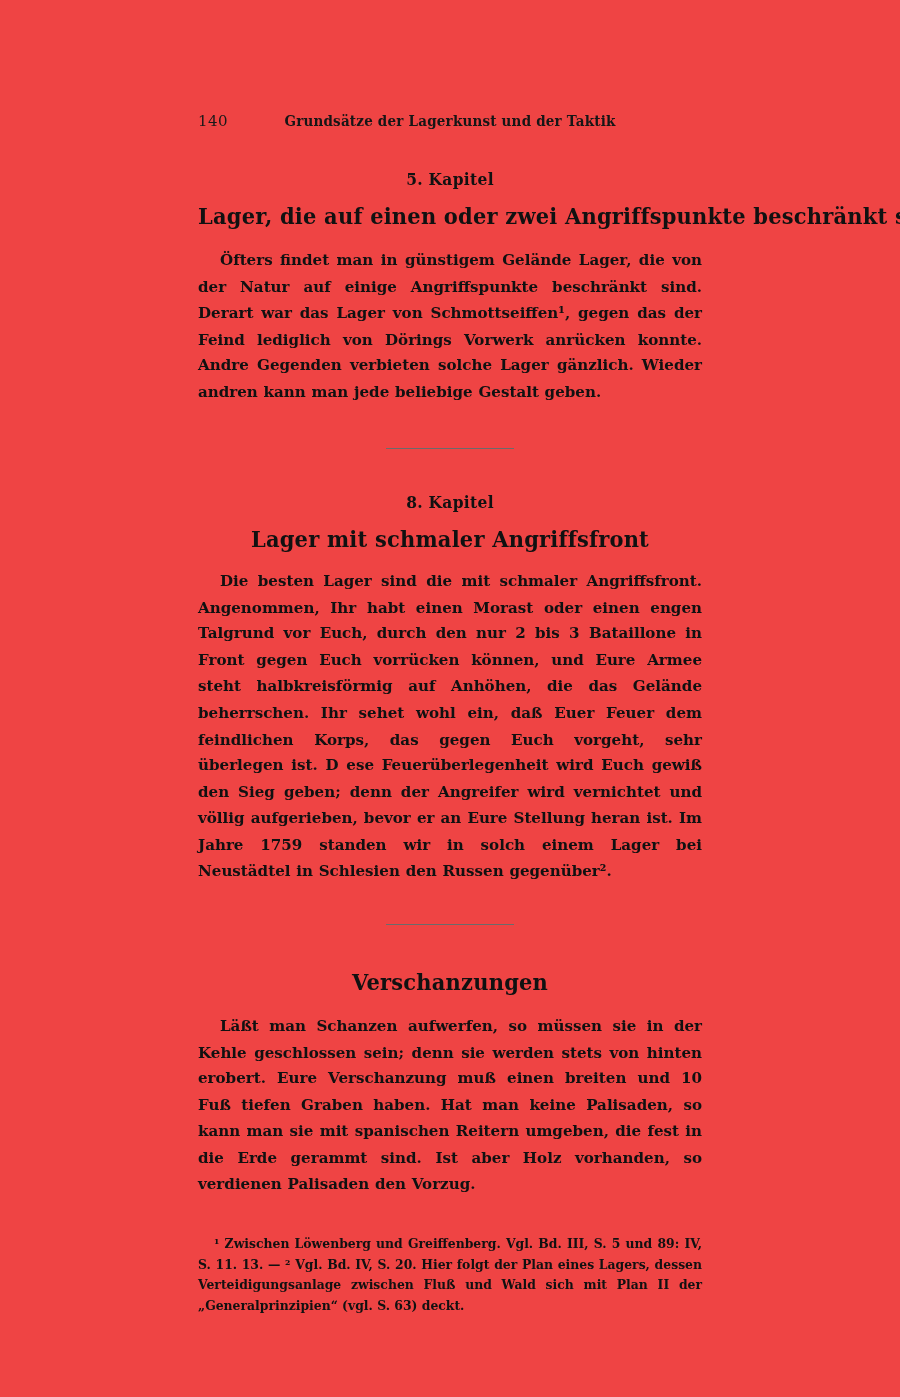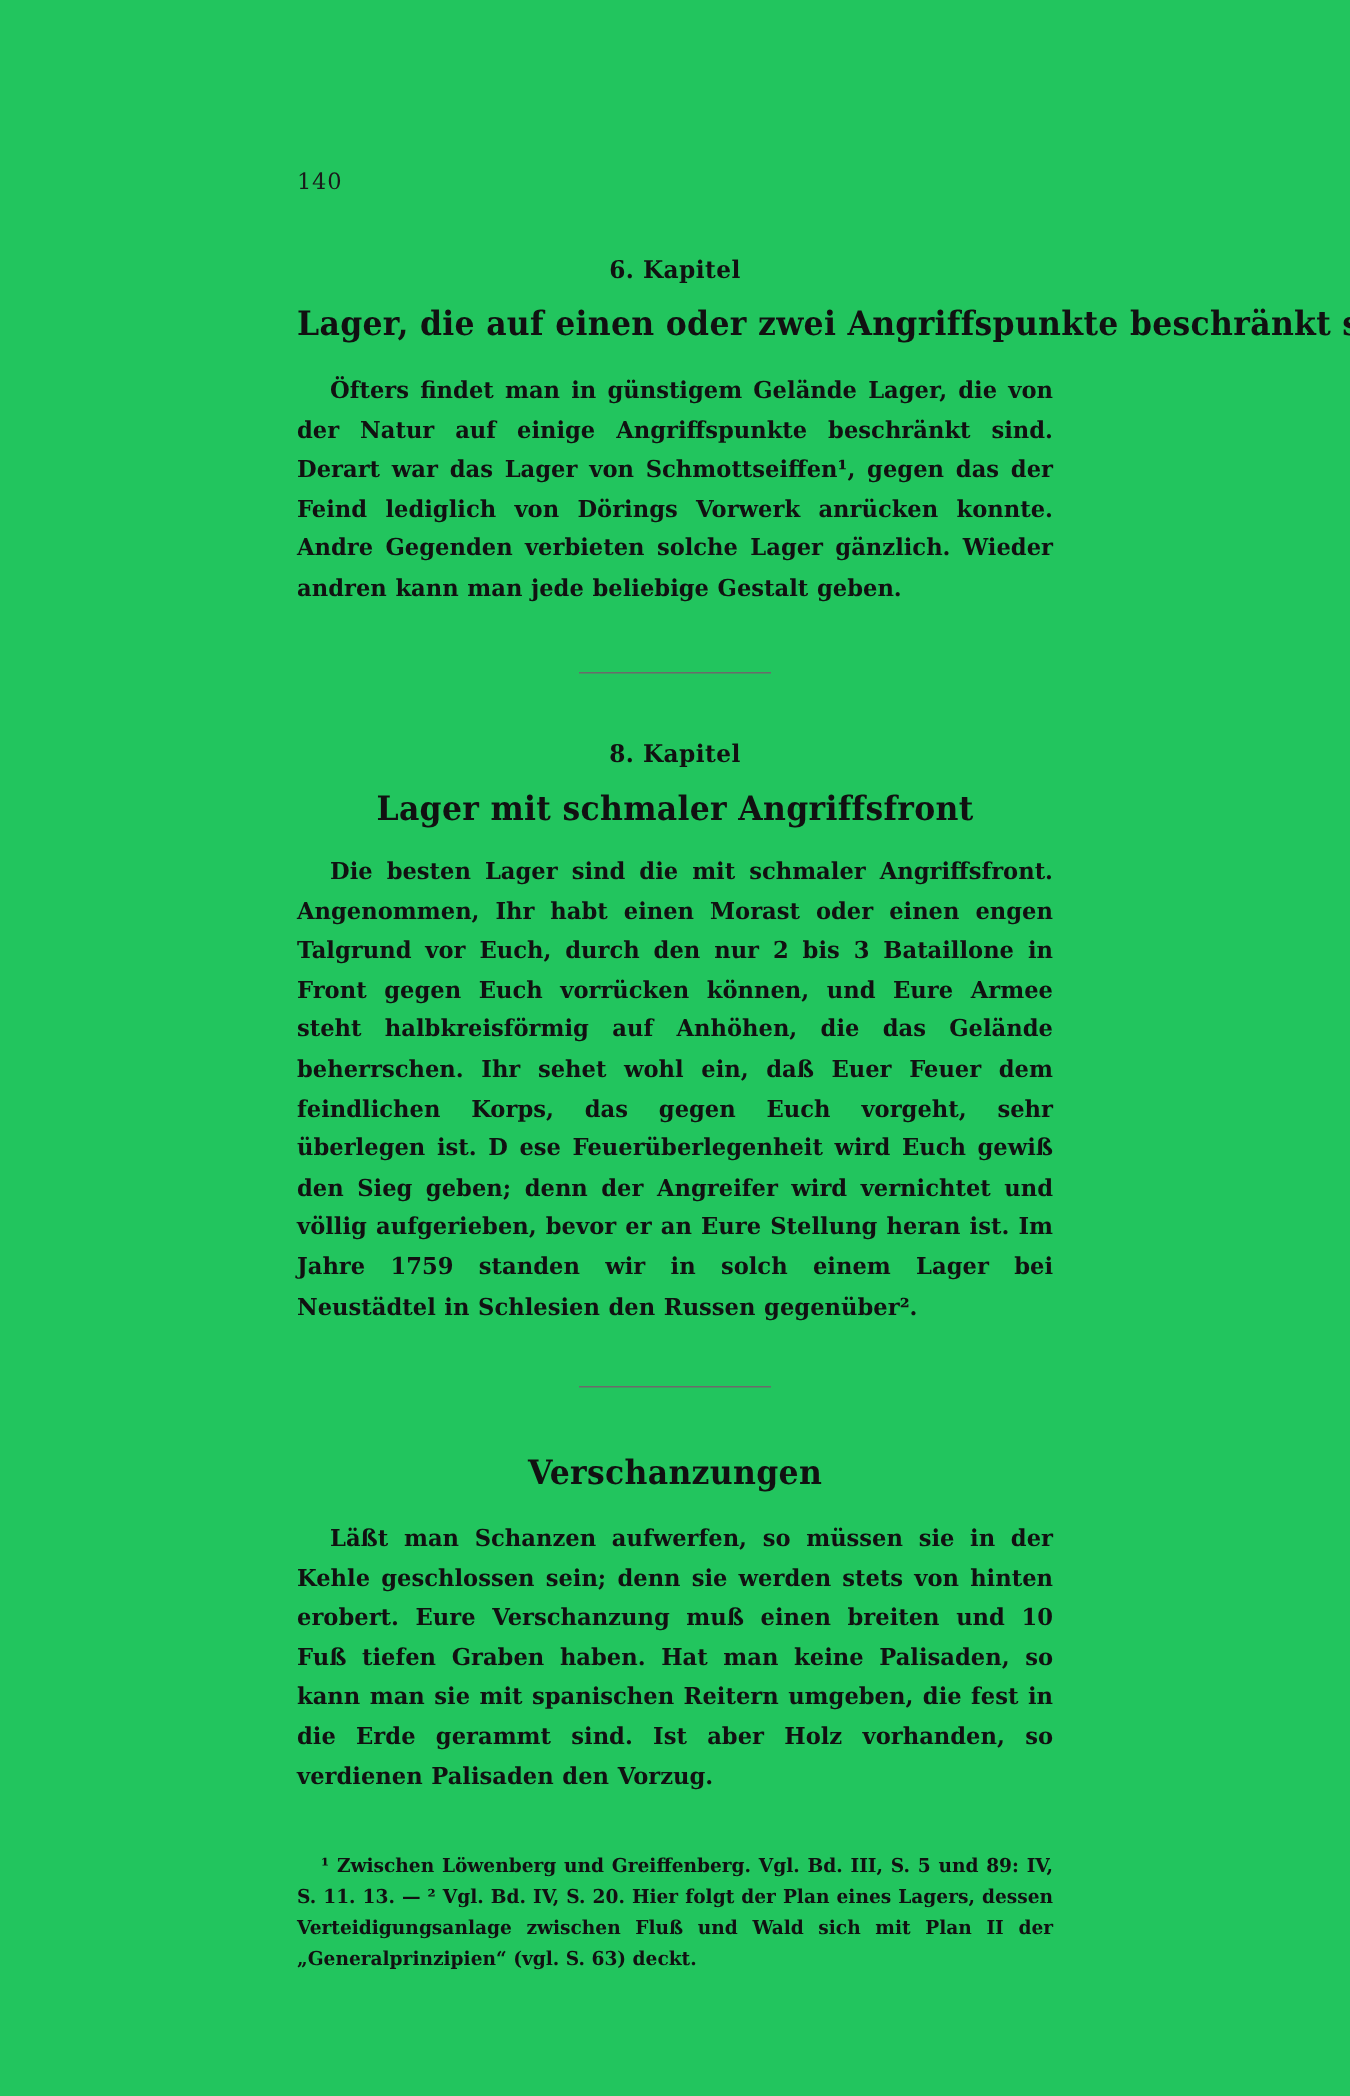--- a/index.html
+++ b/index.html
@@ -11,21 +11,21 @@
     width: 900px;
     height: 1397px;
     font-family: "DejaVu Serif", serif;
     color: #111111;
     position: relative;
     overflow: hidden;
   }
   .page {
     position: absolute;
     inset: 0;
-    background: #22c55e;
+    background: #ef4444;
   }
   .page-inner {
     position: absolute;
     left: 0; top: 0; right: 0; bottom: 0;
     padding: 0;
   }
 
   
   .running-head {
     position: absolute;
@@ -121,26 +121,27 @@
   }
 </style>
 </head>
 <body style="background: rgb(242, 241, 236);">
 
 <div class="page">
   <div class="page-inner">
 
     <div class="running-head">
       <div class="folio">140</div>
+      <div class="head-title">Grundsätze der Lagerkunst und der Taktik</div>
     </div>
 
     <div class="col">
 
       <div class="sec" style="margin-top:0;">
-        <div class="chapter-num">6. Kapitel</div>
+        <div class="chapter-num">5. Kapitel</div>
         <div class="chapter-title">Lager, die auf einen oder zwei Angriffspunkte beschränkt sind</div>
         <p class="body">Öfters findet man in günstigem Gelände Lager, die von der Natur auf einige Angriffspunkte beschränkt sind. Derart war das Lager von Schmottseiffen¹, gegen das der Feind lediglich von Dörings Vorwerk anrücken konnte. Andre Gegenden verbieten solche Lager gänzlich. Wieder andren kann man jede beliebige Gestalt geben.</p>
       </div>
 
       <div class="rule"></div>
 
       <div class="sec">
         <div class="chapter-num">8. Kapitel</div>
         <div class="chapter-title">Lager mit schmaler Angriffsfront</div>
         <p class="body">Die besten Lager sind die mit schmaler Angriffsfront. Angenommen, Ihr habt einen Morast oder einen engen Talgrund vor Euch, durch den nur 2 bis 3 Bataillone in Front gegen Euch vorrücken können, und Eure Armee steht halbkreisförmig auf Anhöhen, die das Gelände beherrschen. Ihr sehet wohl ein, daß Euer Feuer dem feindlichen Korps, das gegen Euch vorgeht, sehr überlegen ist. D ese Feuerüberlegenheit wird Euch gewiß den Sieg geben; denn der Angreifer wird vernichtet und völlig aufgerieben, bevor er an Eure Stellung heran ist. Im Jahre 1759 standen wir in solch einem Lager bei Neustädtel in Schlesien den Russen gegenüber².</p>

